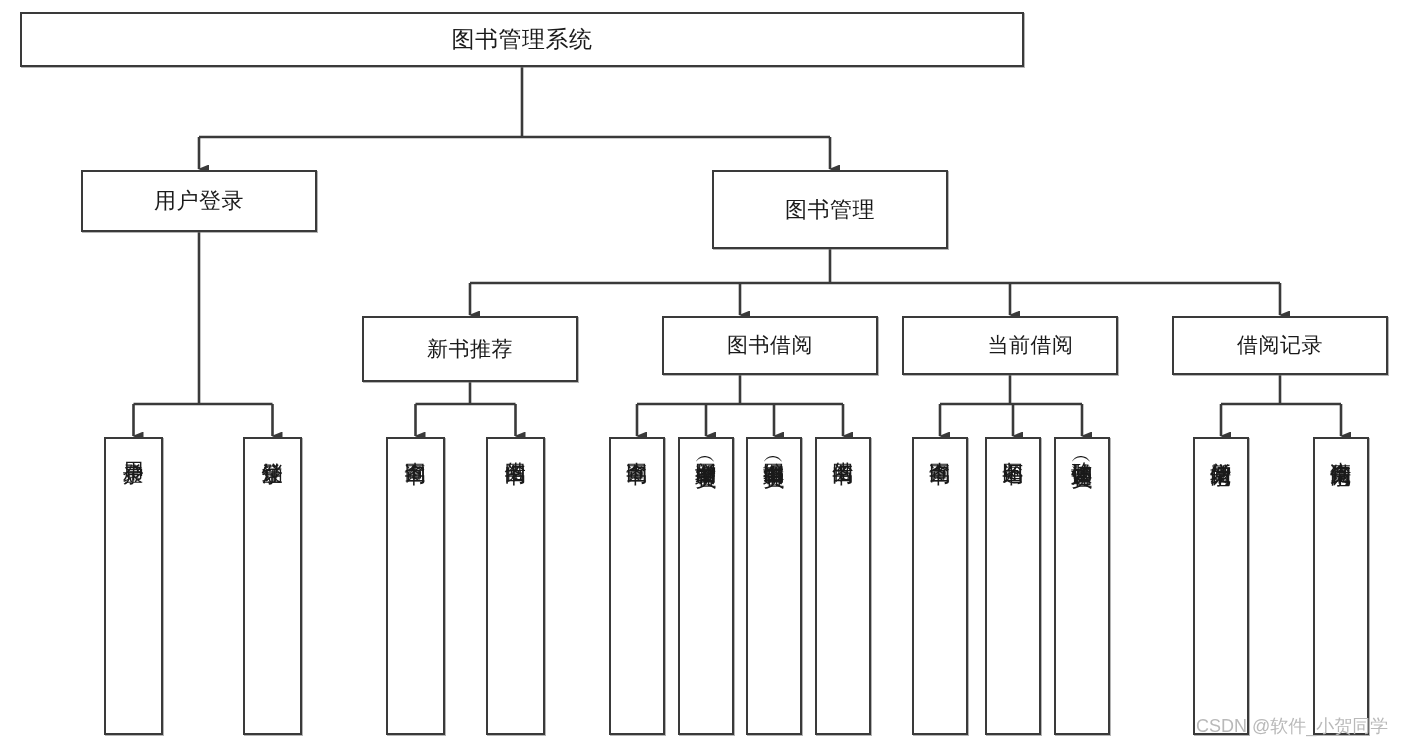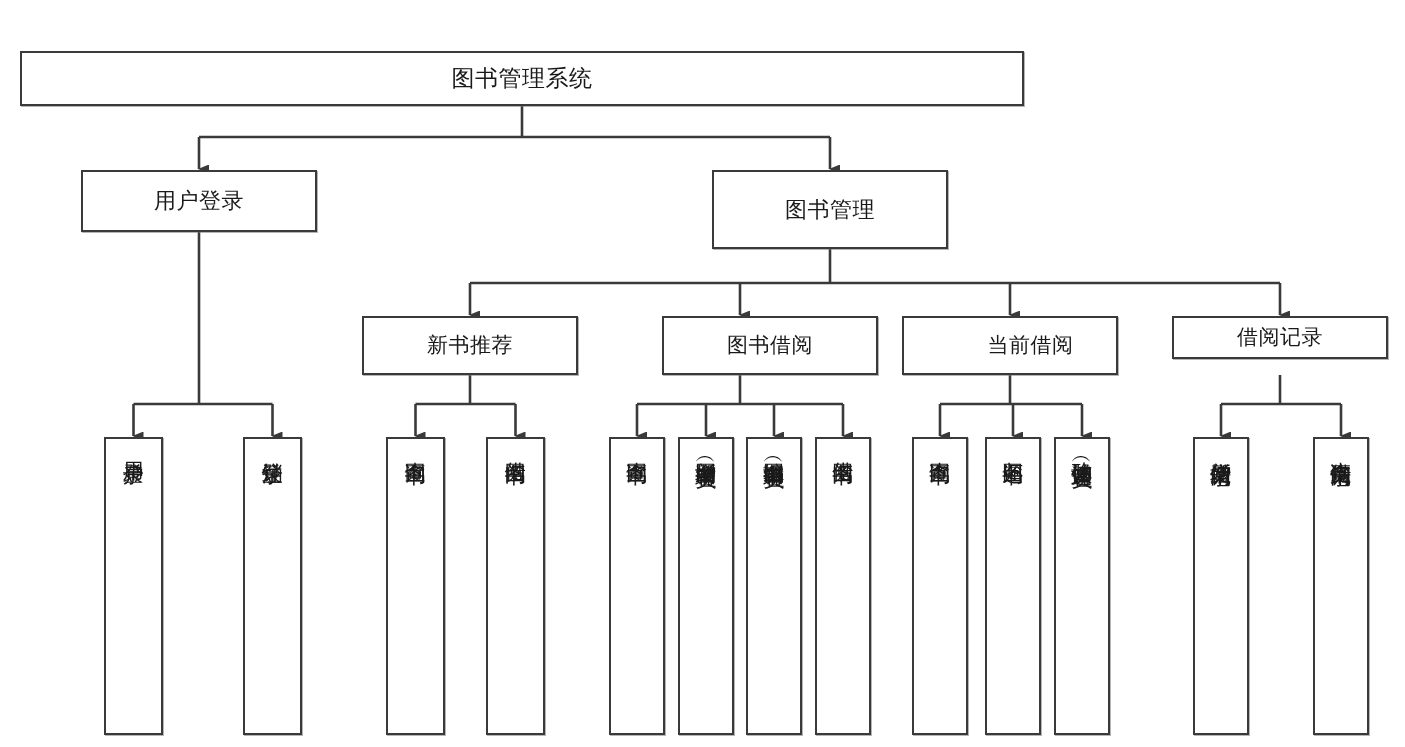--- a/index.html
+++ b/index.html
@@ -107,39 +107,39 @@
         <path d="M1013 404 L1013 436" stroke-linecap="butt" marker-end="url(#arrowhead)"></path>
         <path d="M1082 404 L1082 436" stroke-linecap="butt" marker-end="url(#arrowhead)"></path>
         <path d="M1280 375 L1280 404" stroke-linecap="butt"></path>
         <path d="M1221 404 L1341 404" stroke-linecap="butt"></path>
         <path d="M1221 404 L1221 436" stroke-linecap="butt" marker-end="url(#arrowhead)"></path>
         <path d="M1341 404 L1341 436" stroke-linecap="butt" marker-end="url(#arrowhead)"></path>
       </g>
   </svg>
 
   <div id="node-layer">
-      <div class="node root" style="left: 20px; top: 12px; width: 1004px; height: 55px; margin-top: 39px;">
+      <div class="node root" style="left: 20px; top: 12px; width: 1004px; height: 55px;">
         <span class="label">图书管理系统</span>
       </div>
       <div class="node lvl2" style="left: 81px; top: 170px; width: 236px; height: 62px;">
         <span class="label">用户登录</span>
       </div>
       <div class="node lvl2" style="left: 712px; top: 170px; width: 236px; height: 79px;">
         <span class="label">图书管理</span>
       </div>
-      <div class="node lvl3" style="left: 362px; top: 316px; width: 216px; height: 59px;">
+      <div class="node lvl3" style="left: 362px; top: 316px; width: 216px; height: 66px;">
         <span class="label">新书推荐</span>
       </div>
       <div class="node lvl3" style="left: 632px; top: 316px; width: 216px; height: 59px; margin-left: 30px;">
         <span class="label">图书借阅</span>
       </div>
       <div class="node lvl3" style="left: 902px; top: 316px; width: 216px; height: 59px; padding-left: 41px;">
         <span class="label">当前借阅</span>
       </div>
-      <div class="node lvl3" style="left: 1172px; top: 316px; width: 216px; height: 43px;">
+      <div class="node lvl3" style="left: 1172px; top: 316px; width: 216px; height: 59px;">
         <span class="label">借阅记录</span>
       </div>
       <div class="node leaf" style="left: 104px; top: 437px; width: 59px; height: 298px;">
         <span class="label">用户登录</span>
       </div>
       <div class="node leaf" style="left: 243px; top: 437px; width: 59px; height: 298px;">
         <span class="label">注销登录</span>
       </div>
       <div class="node leaf" style="left: 386px; top: 437px; width: 59px; height: 298px;">
         <span class="label">查询图书</span>
@@ -169,14 +169,15 @@
         <span class="label">确认归还（管理员）</span>
       </div>
       <div class="node leaf" style="left: 1193px; top: 437px; width: 56px; height: 298px;">
         <span class="label">新增借阅记录</span>
       </div>
       <div class="node leaf" style="left: 1313px; top: 437px; width: 56px; height: 298px;">
         <span class="label">查询借阅记录</span>
       </div>
     </div>
 
+  <div class="watermark" style="left: 1196px; top: 714px;">CSDN @软件_小贺同学</div>
 
 </div>
 
 </body></html>

